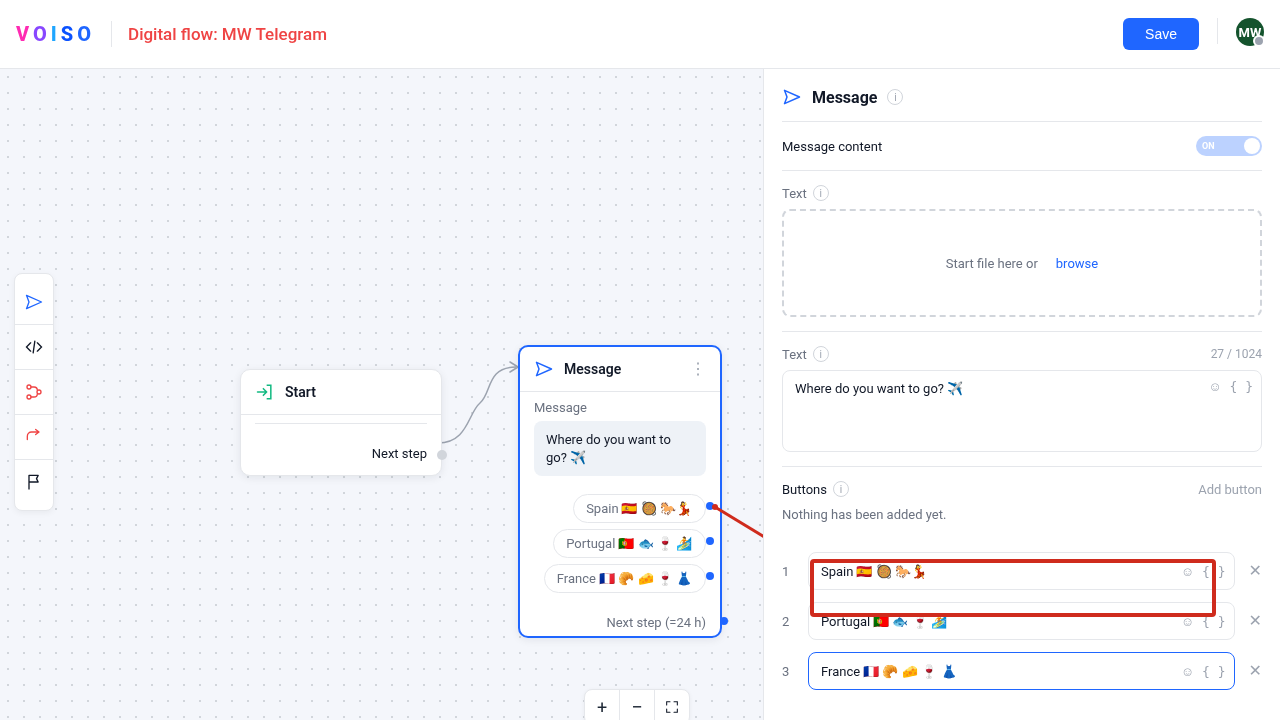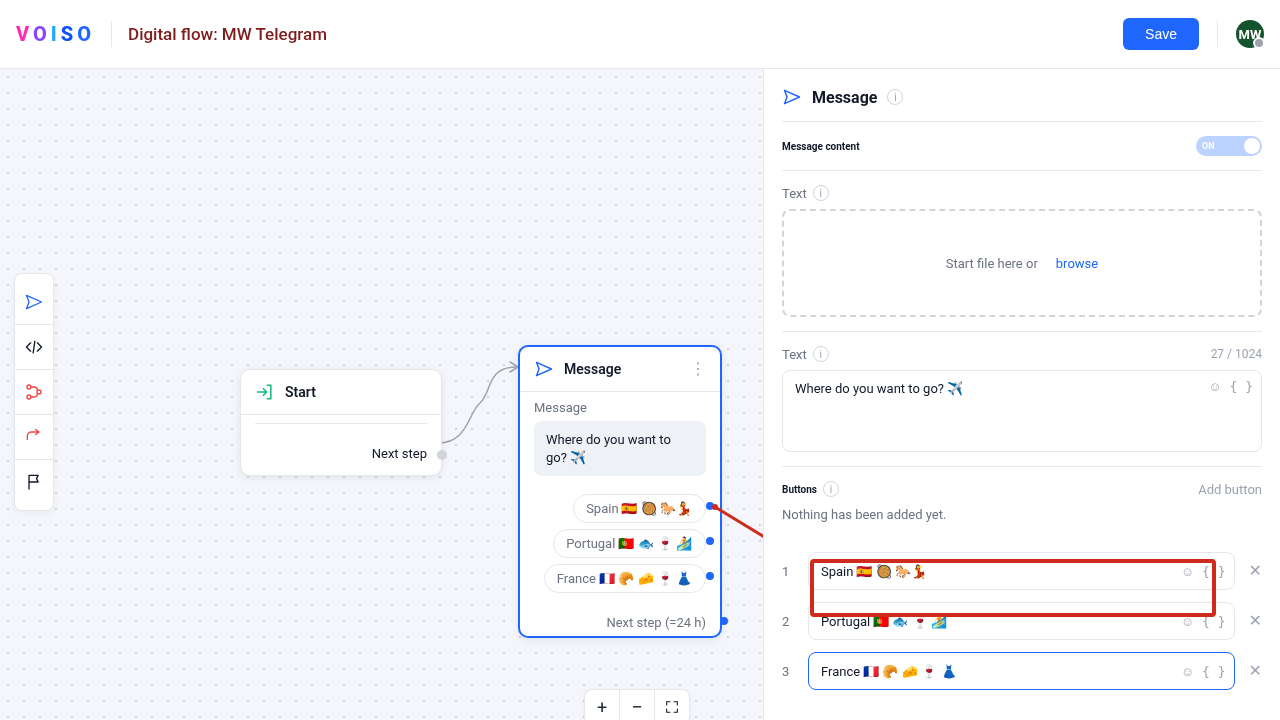--- a/index.html
+++ b/index.html
@@ -27,22 +27,22 @@
     height:52px;border-bottom:1px solid var(--border);display:flex;align-items:center;
     padding:8px 16px;gap:16px;
   }
   .logo{display:flex;gap:6px;align-items:center}
   .logo-glyph{font-weight:800;font-size:20px;letter-spacing:4px}
   .logo-v{color:#ff2bb3}
   .logo-o1{color:#8847ff}
   .logo-s{color:#0b52ff}
   .logo-o2{color:#1f66ff}
   .vr{width:1px;height:26px;background:var(--border)}
-  .page-title{font-size:17px;color:#7f1d1d;font-weight:500}
-  .top-right{margin-left:auto;display:flex;align-items:center;gap:18px}
+  .page-title{font-size:17px;color:#ef4444;font-weight:500}
+  .top-right{margin-left:auto;display:flex;gap:18px}
   .btn-save{background:var(--blue);color:#fff;border:none;border-radius:6px;padding:8px 22px;font-size:14px;font-weight:500;cursor:pointer}
   .avatar{width:28px;height:28px;border-radius:50%;background:#14532d;color:#fff;display:flex;align-items:center;justify-content:center;font-size:13px;font-weight:700;position:relative}
   .avatar::after{content:"";position:absolute;right:-1px;bottom:-1px;width:8px;height:8px;border-radius:50%;background:#9ca3af;border:2px solid #fff}
 
   .workspace{position:relative;height:668px;background:var(--bg)}
   .dot-grid{
     position:absolute;inset:0;
     background-image:radial-gradient(circle,#d1d5db 1px,transparent 1px);
     background-size:16px 16px;
   }
@@ -91,21 +91,21 @@
   .zoom-bar .zbtn:last-child{border-right:none}
 
   
   .right-panel{position:absolute;right:0;top:0;bottom:0;width:480px;background:#fff;border-left:1px solid var(--border);padding:18px 18px 12px 18px;overflow:auto}
   .rp-header{display:flex;align-items:center;gap:10px;margin-bottom:14px}
   .rp-title{font-size:16px;font-weight:700;color:#111827}
   .info{display:inline-flex;width:14px;height:14px;border:1px solid var(--border2);border-radius:50%;align-items:center;justify-content:center;color:#9ca3af;font-size:10px}
   .rp-row{display:flex;align-items:center}
   .rp-section{border-top:1px solid var(--border);padding:14px 0}
   .rp-section:first-of-type{border-top:none}
-  .rp-label{font-size:10px;color:#111827;font-weight:700}
+  .rp-label{font-size:13px;color:#111827;font-weight:400}
   .small-label{font-size:13px;color:var(--muted);display:flex;align-items:center;gap:6px}
 
   .toggle{margin-left:auto;width:66px;height:20px;border-radius:12px;background:var(--toggle);position:relative;cursor:pointer}
   .toggle .on{position:absolute;left:6px;top:3px;color:#fff;font-size:9px;font-weight:700;line-height:14px}
   .toggle .knob{position:absolute;right:2px;top:2px;width:16px;height:16px;border-radius:50%;background:#fff}
 
   .drop-zone{
     margin-top:8px;border:2px dashed var(--border2);border-radius:8px;height:104px;display:flex;align-items:center;justify-content:center;
     color:var(--muted);font-size:13px
   }

